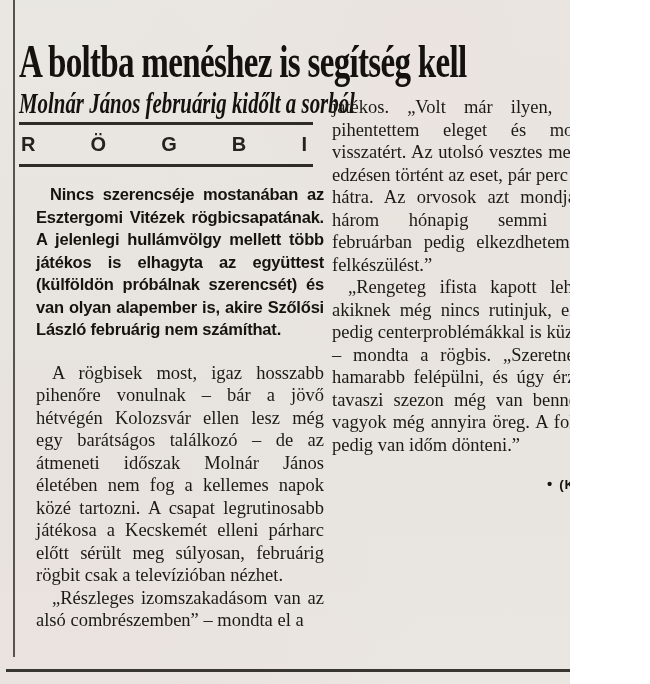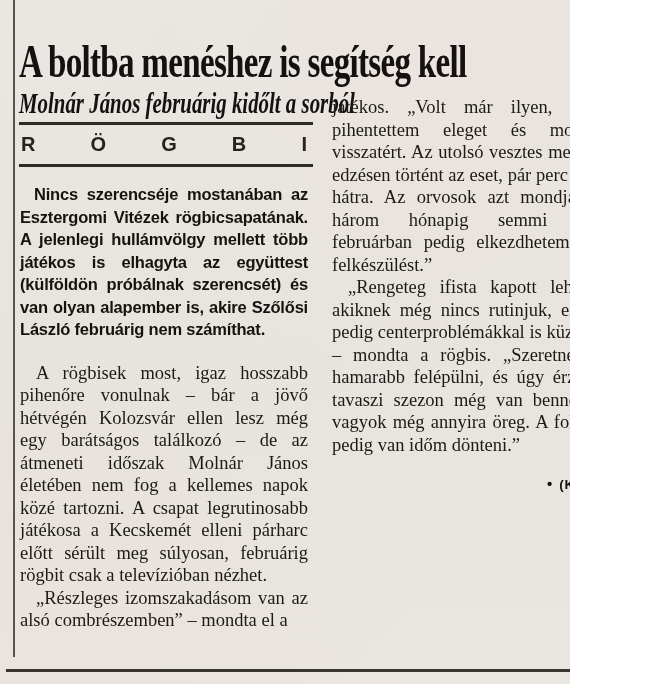--- a/index.html
+++ b/index.html
@@ -45,21 +45,21 @@
     position:absolute;left:19px;top:122px;width:294px;
     border-top:3px solid #2f2c28;border-bottom:3px solid #2f2c28;
     padding:8px 6px 8px 2px;box-sizing:border-box;
     display:flex;justify-content:space-between;align-items:center;
     font-family:"Liberation Sans",sans-serif;
     font-weight:700;font-size:20px;color:#26231f;
   }
 
   
   .col{position:absolute;text-align:justify;}
-  #col-left{left:20px;top:183px;width:288px;}
+  #col-left{left:36px;top:183px;width:288px;}
   #col-right{left:332px;top:96px;width:306px;}
 
   .lead{
     font-family:"Liberation Sans",sans-serif;
     font-weight:700;font-size:16.5px;line-height:22.5px;
     color:#16130f;text-indent:14px;margin:0 0 21px 0;
     letter-spacing:-.2px;
   }
   .body-p{
     font-family:"Liberation Serif",serif;

